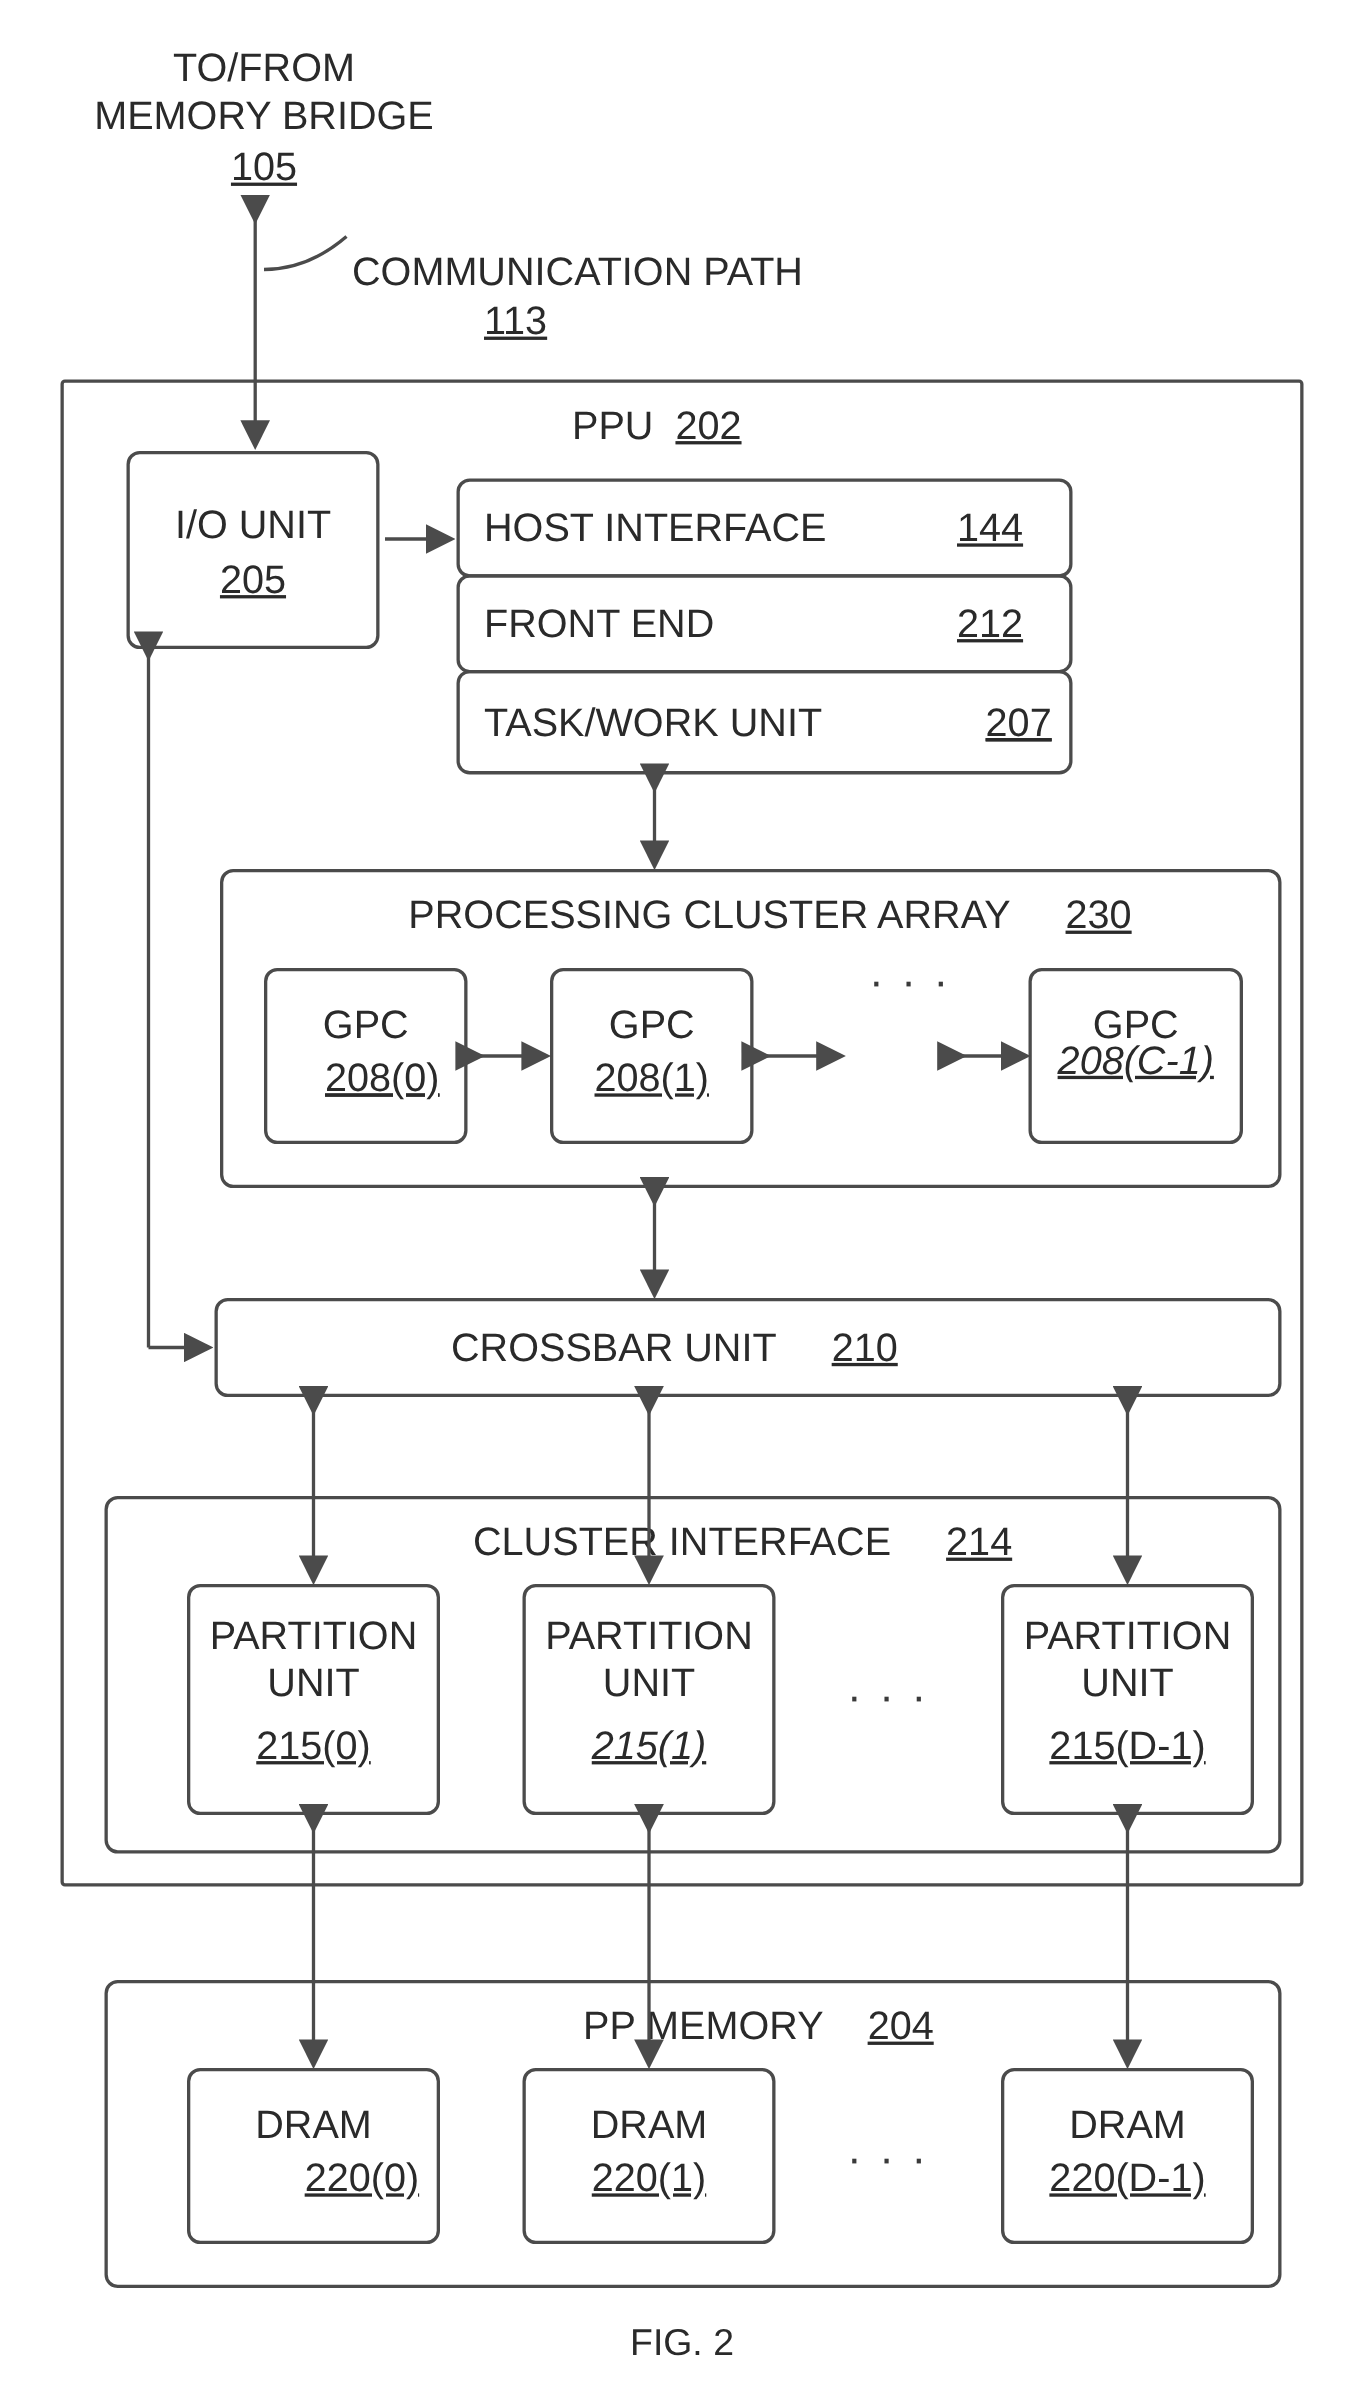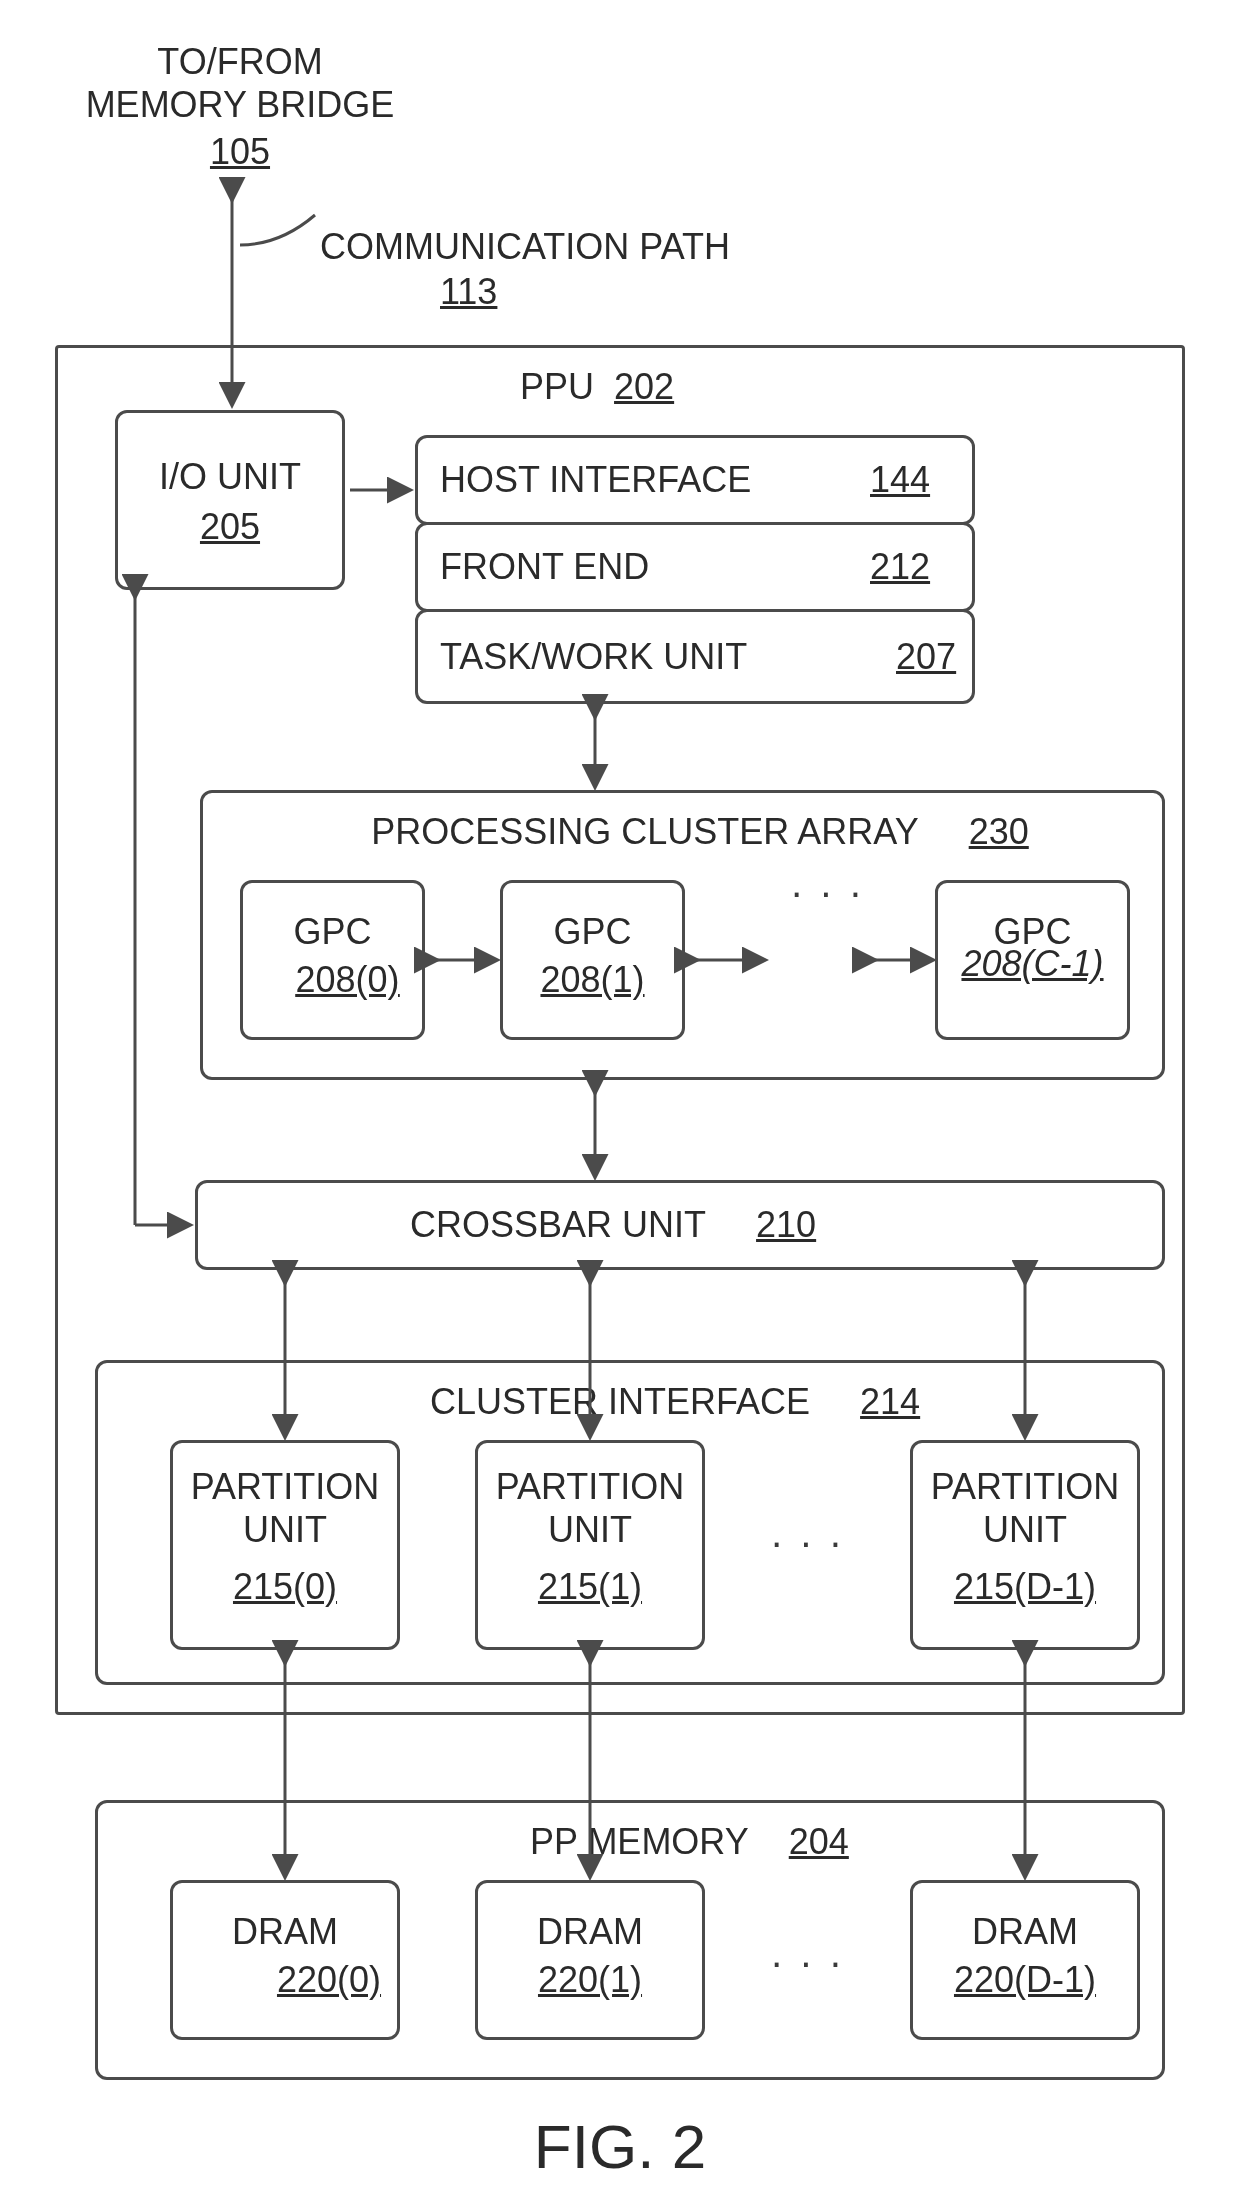--- a/index.html
+++ b/index.html
@@ -105,21 +105,21 @@
   <div class="label" style="left:430px; top:1380px;"><span>CLUSTER INTERFACE</span>&nbsp;&nbsp;&nbsp;&nbsp;&nbsp;<span class="num">214</span></div>
 
   <div class="box" style="left:170px; top:1440px; width:230px; height:210px;"></div>
   <div class="label" style="left:170px; top:1465px; width:230px;">PARTITION
 UNIT</div>
   <div class="label" style="left:170px; top:1565px; width:230px;"><span class="num">215(0)</span></div>
 
   <div class="box" style="left:475px; top:1440px; width:230px; height:210px;"></div>
   <div class="label" style="left:475px; top:1465px; width:230px;">PARTITION
 UNIT</div>
-  <div class="label" style="left:475px; top:1565px; width:230px;"><span class="num">215(1)</span></div>
+  <div class="label" style="left:475px; top:1565px; width:230px;font-style:italic;"><span class="num">215(1)</span></div>
 
   <div class="dots" style="left:770px; top:1520px;">···</div>
 
   <div class="box" style="left:910px; top:1440px; width:230px; height:210px;"></div>
   <div class="label" style="left:910px; top:1465px; width:230px;">PARTITION
 UNIT</div>
   <div class="label" style="left:910px; top:1565px; width:230px;"><span class="num">215(D-1)</span></div>
 
   <div class="box" style="left:95px; top:1800px; width:1070px; height:280px;"></div>
   <div class="label" style="left:530px; top:1820px;"><span>PP MEMORY</span>&nbsp;&nbsp;&nbsp;&nbsp;<span class="num">204</span></div>
@@ -131,21 +131,21 @@
   <div class="box" style="left:475px; top:1880px; width:230px; height:160px;"></div>
   <div class="label" style="left:475px; top:1910px; width:230px;">DRAM</div>
   <div class="label" style="left:475px; top:1958px; width:230px;"><span class="num">220(1)</span></div>
 
   <div class="dots" style="left:770px; top:1940px;">···</div>
 
   <div class="box" style="left:910px; top:1880px; width:230px; height:160px;"></div>
   <div class="label" style="left:910px; top:1910px; width:230px;">DRAM</div>
   <div class="label" style="left:910px; top:1958px; width:230px;"><span class="num">220(D-1)</span></div>
 
-  <div class="label" style="left:0px; top:2110px; width:1240px; font-size:62px;">FIG. 2</div>
+  <div class="label" style="left:0px; top:2110px; width:1240px; font-size:34px;">FIG. 2</div>
 
   <svg class="arrow" style="left:0; top:0; width:1240px; height:2187px;">
     <defs>
       <marker id="ah" viewBox="0 0 12 12" refX="8" refY="6" markerWidth="9" markerHeight="9" orient="auto">
         <path d="M 0 0 L 12 6 L 0 12 z" fill="#4b4b4b"></path>
       </marker>
     </defs>
 
     <line x1="232" y1="195" x2="232" y2="400" stroke="#4b4b4b" stroke-width="3" marker-start="url(#ah)" marker-end="url(#ah)"></line>
 

